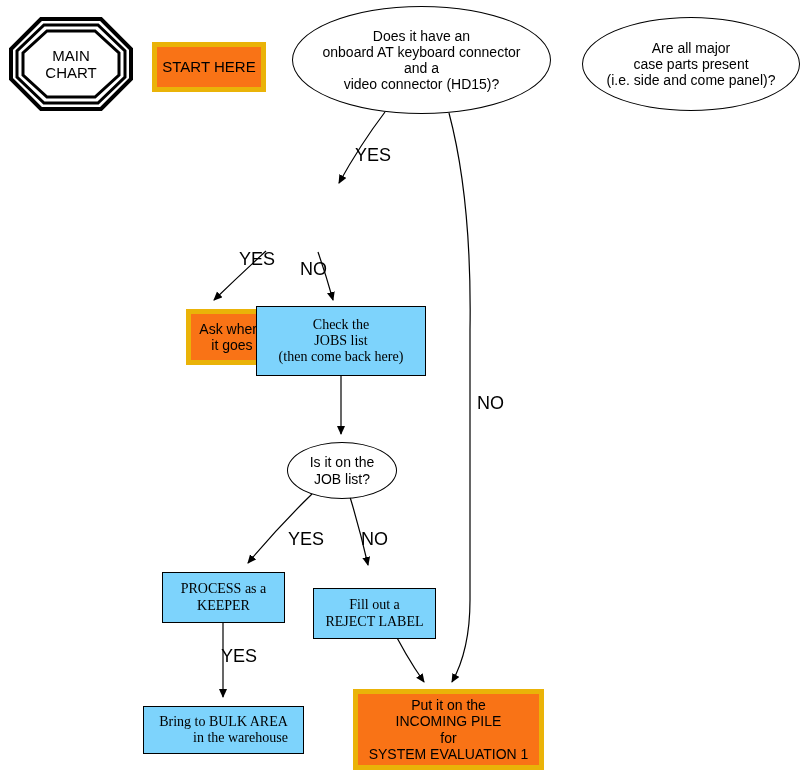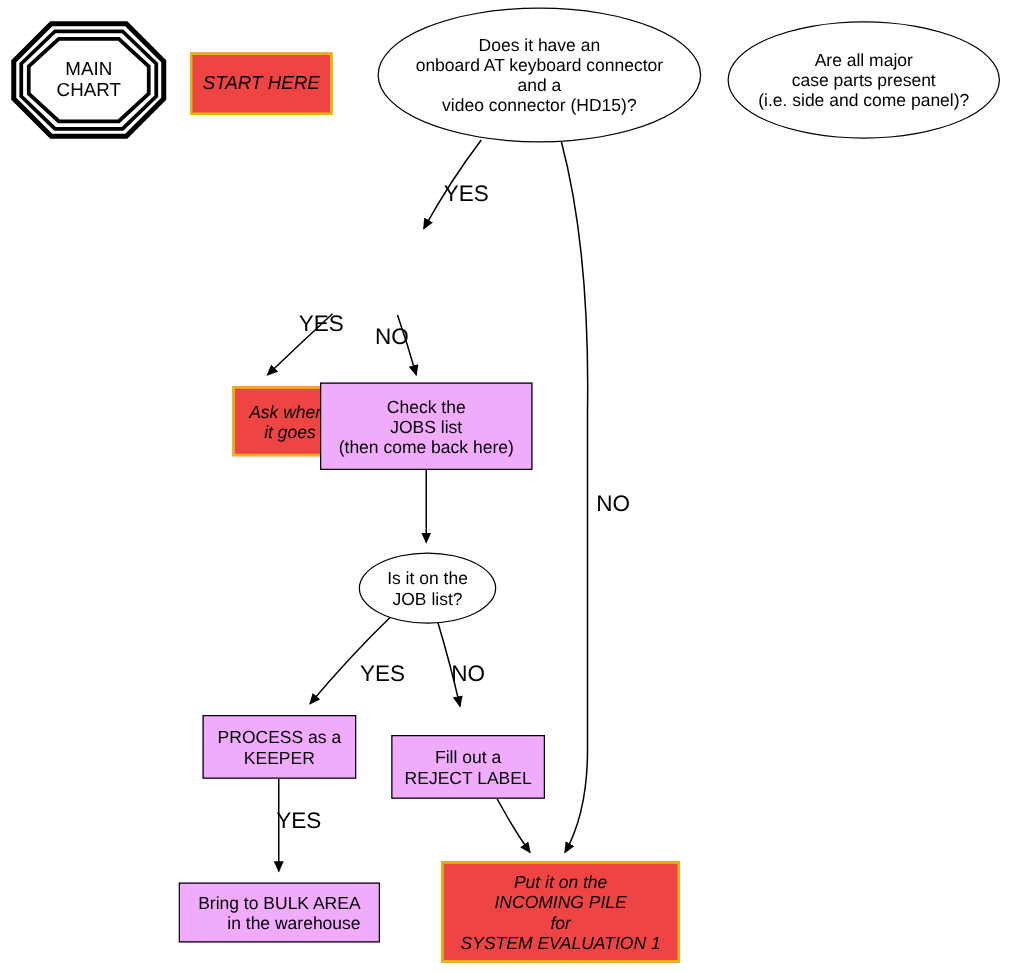--- a/index.html
+++ b/index.html
@@ -34,26 +34,26 @@
     text-align: center;
     line-height: 1.16;
     background: transparent;
   }
   .node .node-text {
     display: block;
     white-space: pre-line;
   }
   .box-thin {
     border: 1px solid #000000;
-    background: #f0abfc;
+    background: #7dd3fc;
+    font-family: Liberation Serif, serif;
   }
   .box-thick {
-    border: 2px solid #eab308;
-    background: #ef4444;
-    font-style: italic;
+    border: 5px solid #eab308;
+    background: #f97316;
   }
   .ellipse {
     border: 1px solid #000000;
     border-radius: 50%;
     background: #ffffff;
   }
   .edge-label {
     position: absolute;
     font-family: "Liberation Sans", sans-serif;
     font-size: 18px;
@@ -102,21 +102,21 @@
 
   <div class="node fs15" style="left:34px; top:38px; width:74px; height:52px;">
     <span class="node-text">MAIN
 CHART</span>
   </div>
 
   <div class="node box-thick fs15" style="left:152px; top:42px; width:114px; height:50px;">
     <span class="node-text">START HERE</span>
   </div>
 
-  <div class="node ellipse fs14" style="left:302px; top:6px; width:259px; height:108px;">
+  <div class="node ellipse fs14" style="left:292px; top:6px; width:259px; height:108px;">
     <span class="node-text">Does it have an
 onboard AT keyboard connector
 and a
 video connector (HD15)?</span>
   </div>
 
   <div class="node ellipse fs14" style="left:582px; top:17px; width:218px; height:94px;">
     <span class="node-text">Are all major
 case parts present
 (i.e. side and come panel)?</span>

